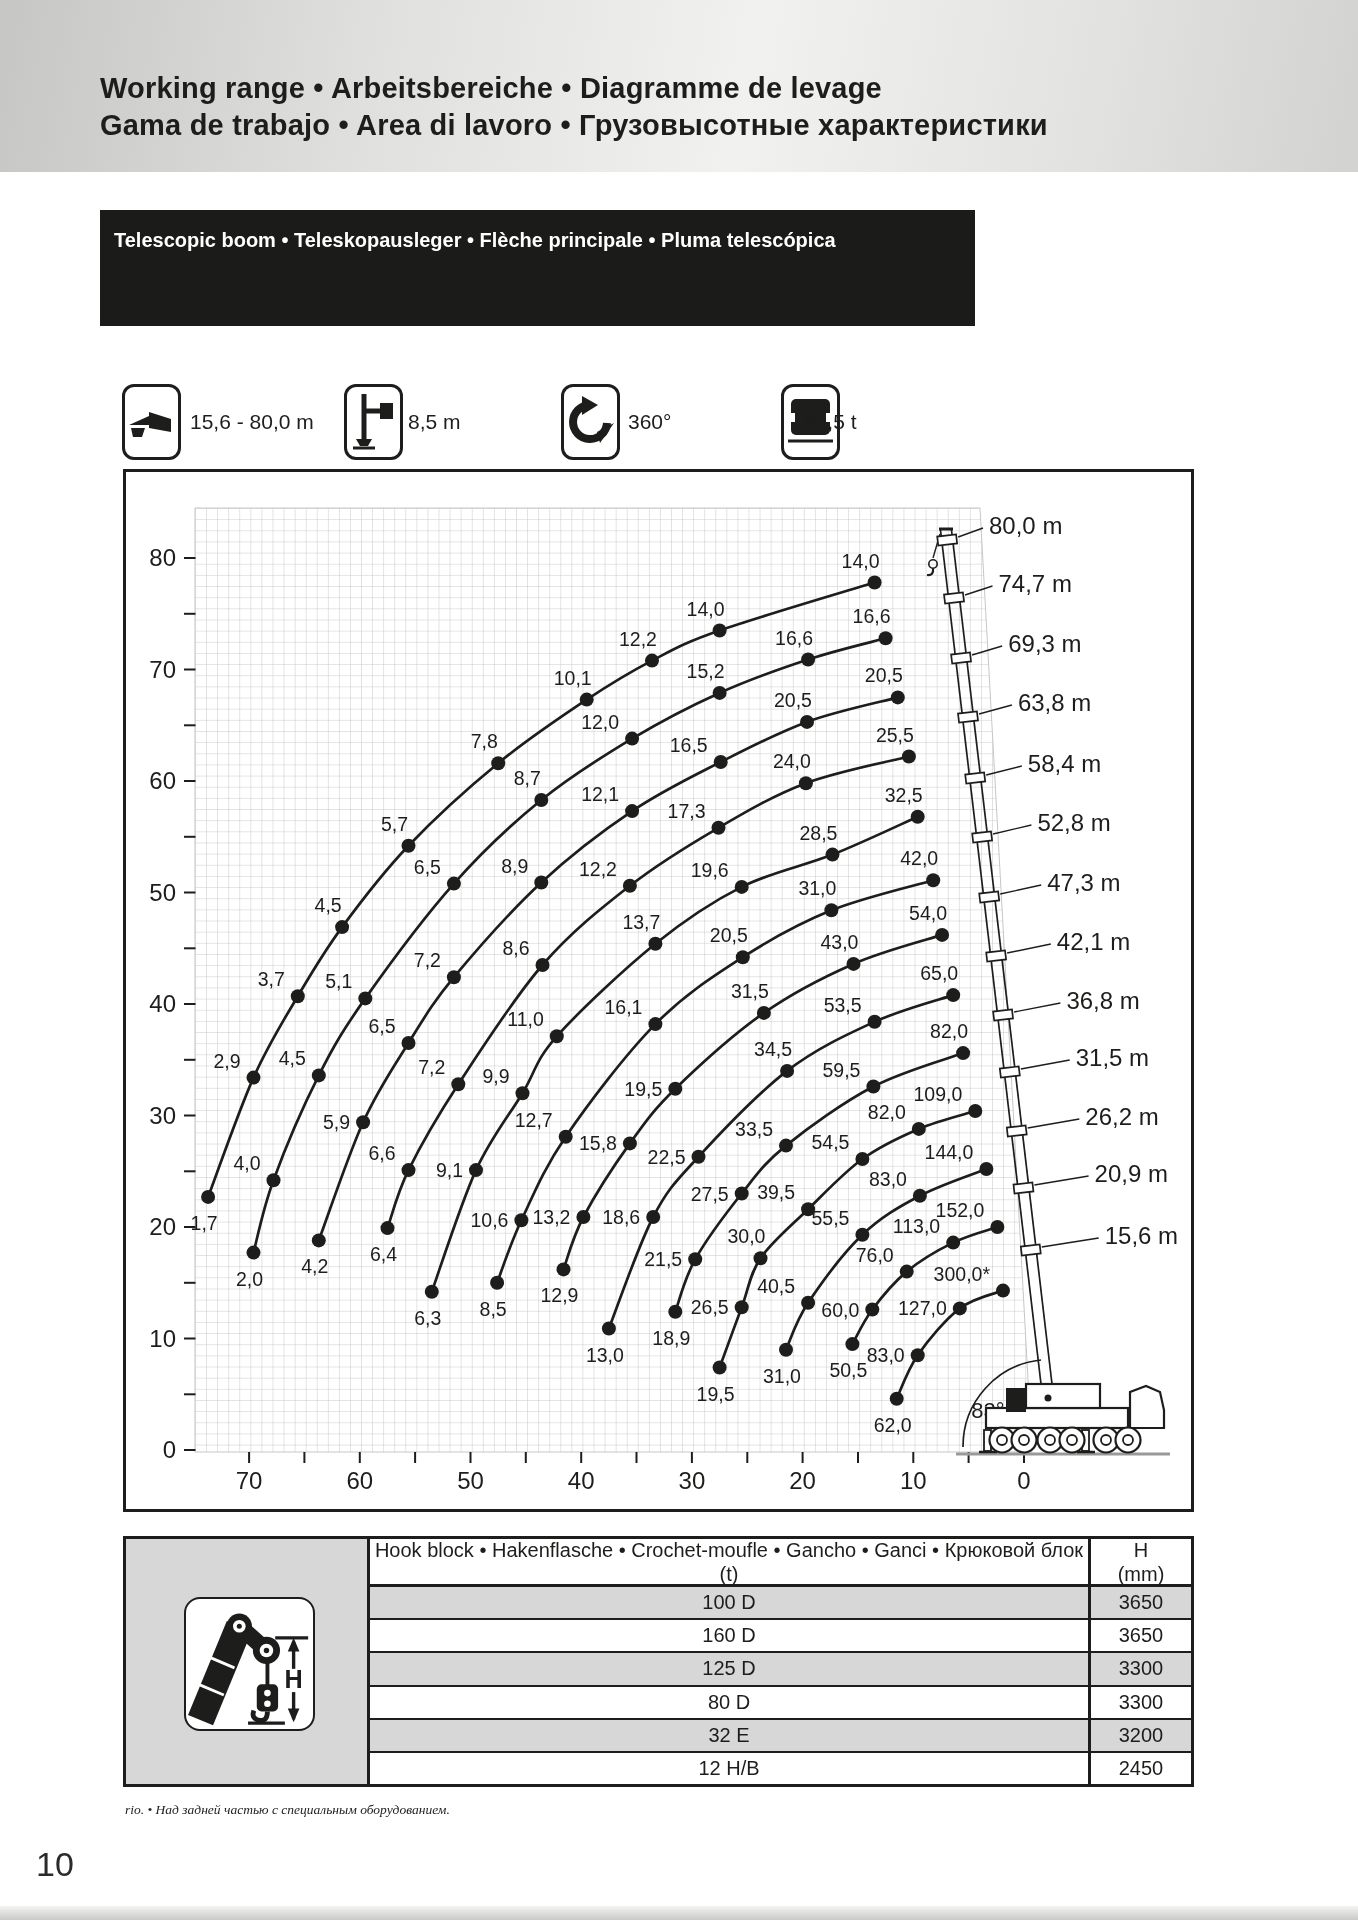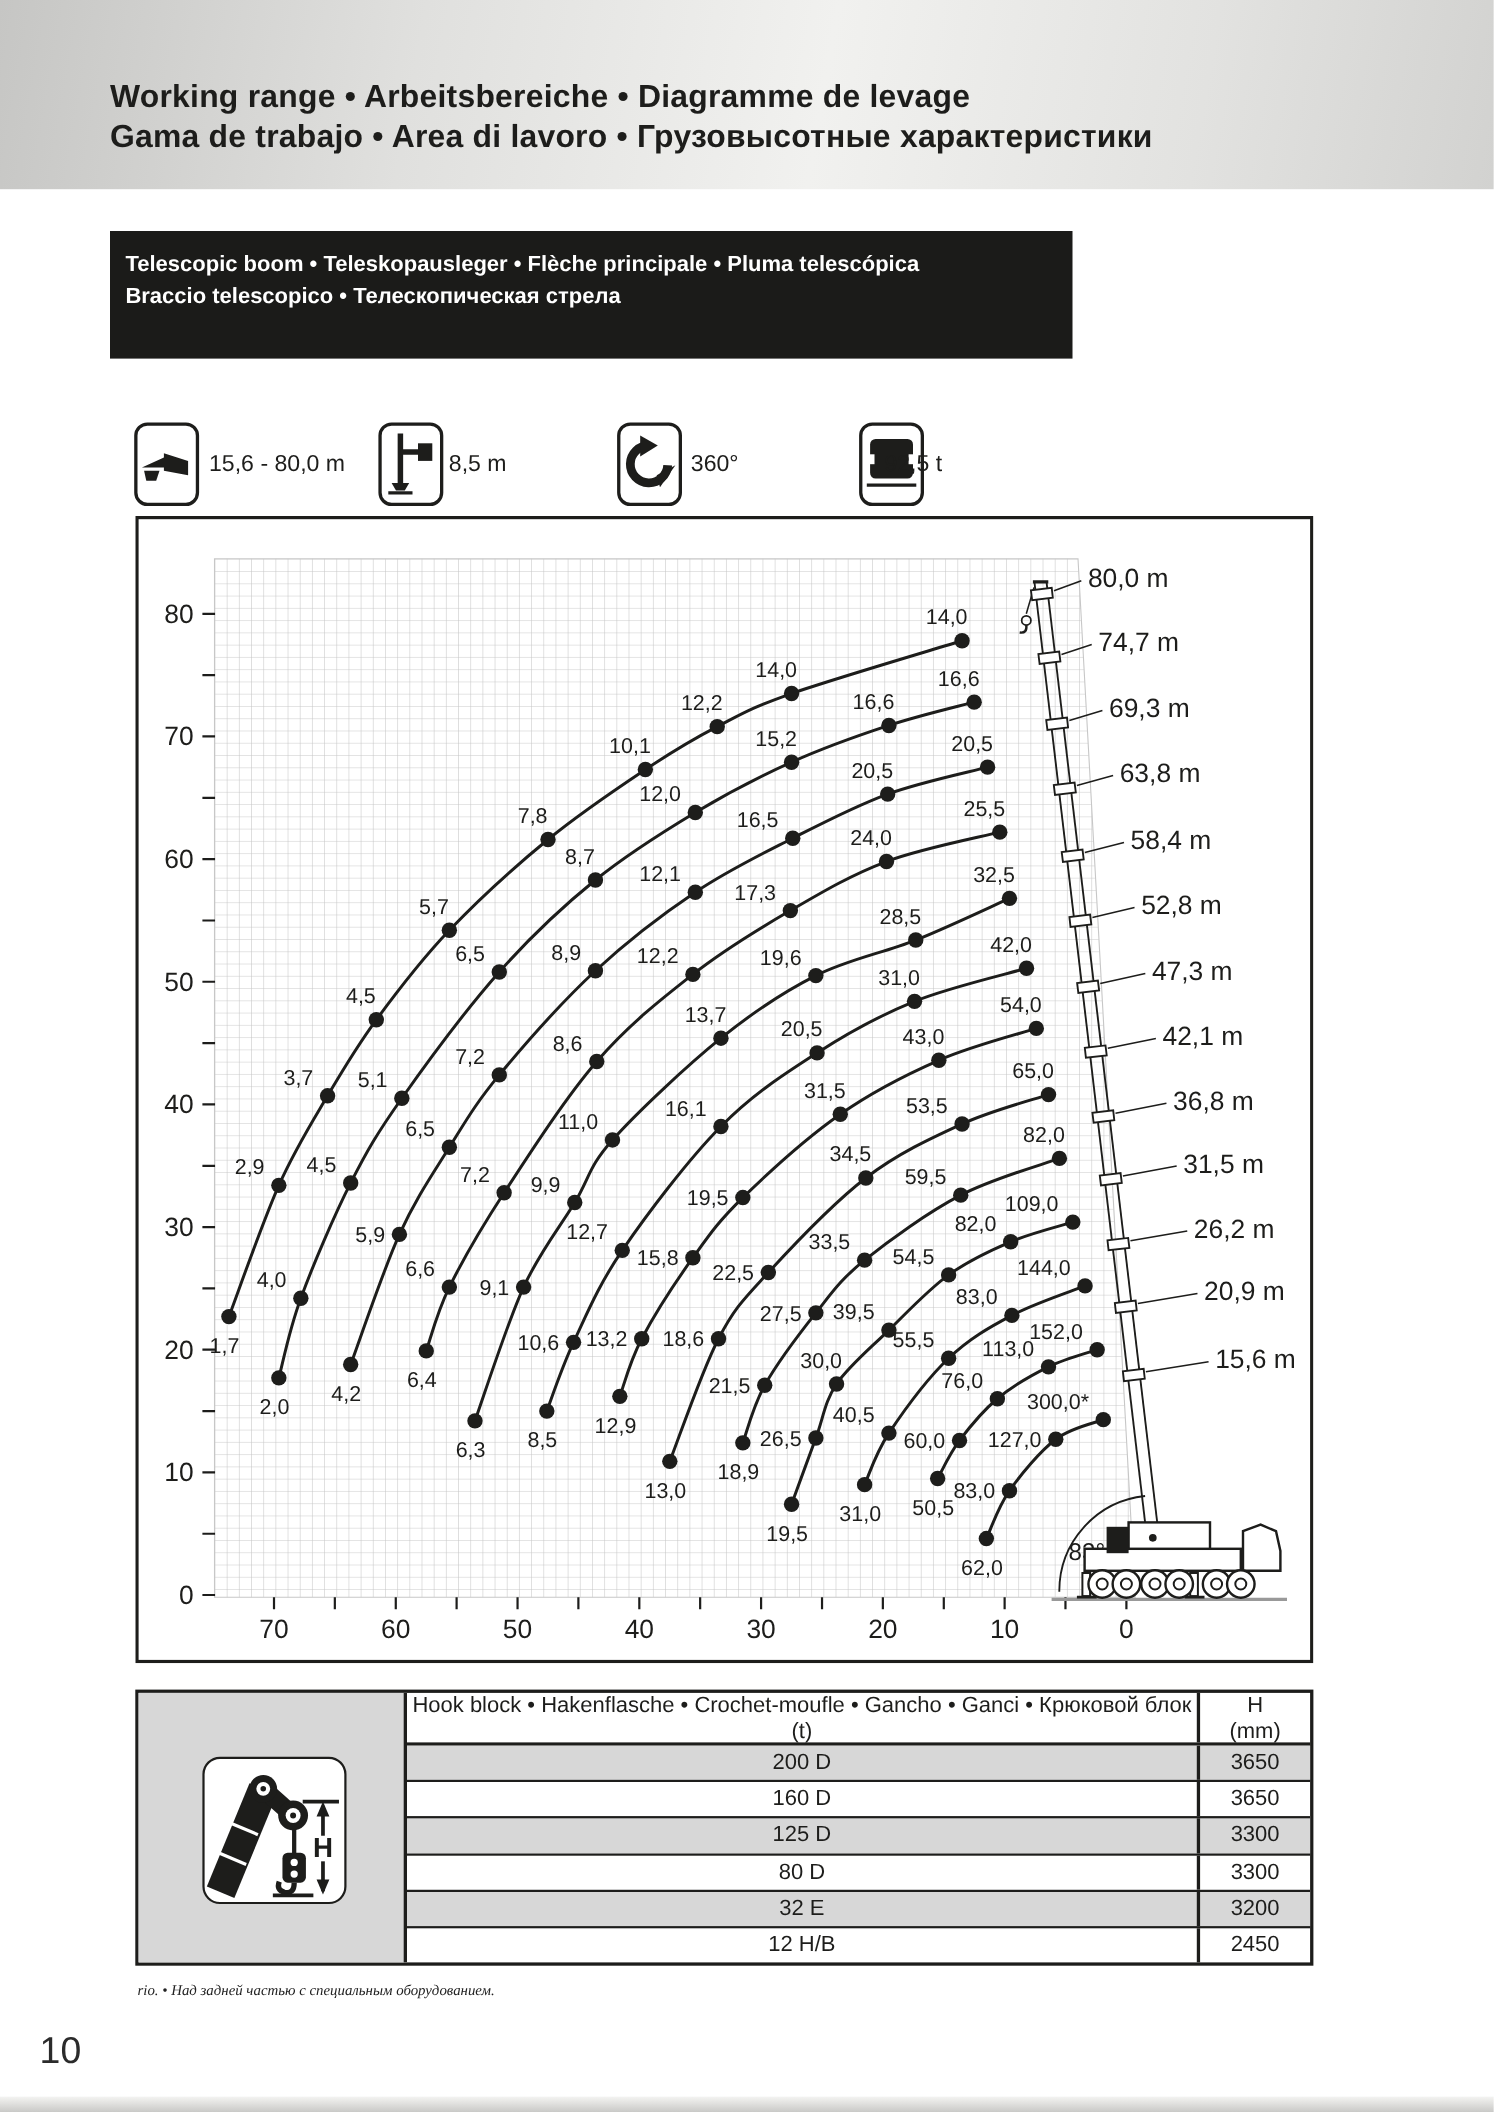--- a/index.html
+++ b/index.html
@@ -63,21 +63,20 @@
 </head>
 <body>
 
 <div class="abs top-band"></div>
 
 <div class="abs title-line" id="title1">Working range • Arbeitsbereiche • Diagramme de levage</div>
 <div class="abs title-line" id="title2">Gama de trabajo • Area di lavoro • Грузовысотные характеристики</div>
 
 <div class="abs banner">
   <div>Telescopic boom • Teleskopausleger • Flèche principale • Pluma telescópica</div>
-  <div>Braccio telescopico • Телескопическая стрела</div>
 </div>
 
 <div class="abs spec-box" style="left:122px">
   <svg width="53" height="70" viewBox="0 0 53 70">
     <path d="M4 38 L24 29 L24 25 L46 32 L46 45 L24 41 L24 38 Z" fill="#1d1d1b"></path>
     <path d="M6 41 L20 41 L17 50 L8 50 Z" fill="#1d1d1b"></path>
   </svg>
 </div>
 <div class="abs spec-label" style="left:190px">15,6 - 80,0 m</div>
 
@@ -483,21 +482,21 @@
         <div>Hook block • Hakenflasche • Crochet-moufle • Gancho • Ganci • Крюковой блок</div>
         <div>(t)</div>
       </div>
       <div class="t-head-h">
         <div>H</div>
         <div>(mm)</div>
       </div>
     </div>
     <div id="table-rows" style="flex:1;display:flex;flex-direction:column">
         <div class="t-row alt">
-          <div class="t-row-name">200 D</div>
+          <div class="t-row-name">100 D</div>
           <div class="t-row-h">3650</div>
         </div>
         <div class="t-row">
           <div class="t-row-name">160 D</div>
           <div class="t-row-h">3650</div>
         </div>
         <div class="t-row alt">
           <div class="t-row-name">125 D</div>
           <div class="t-row-h">3300</div>
         </div>

